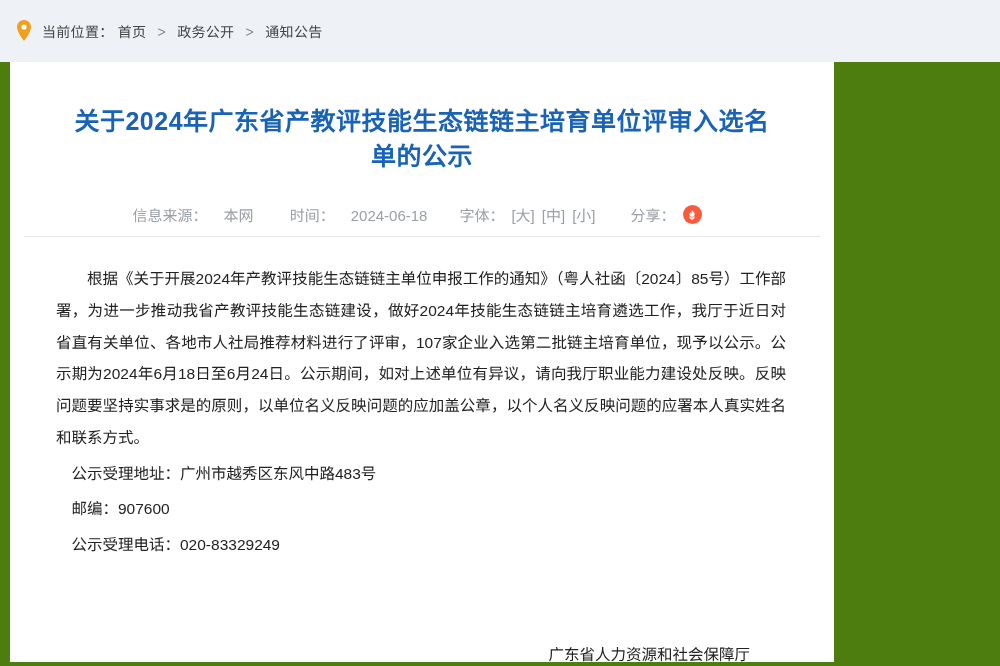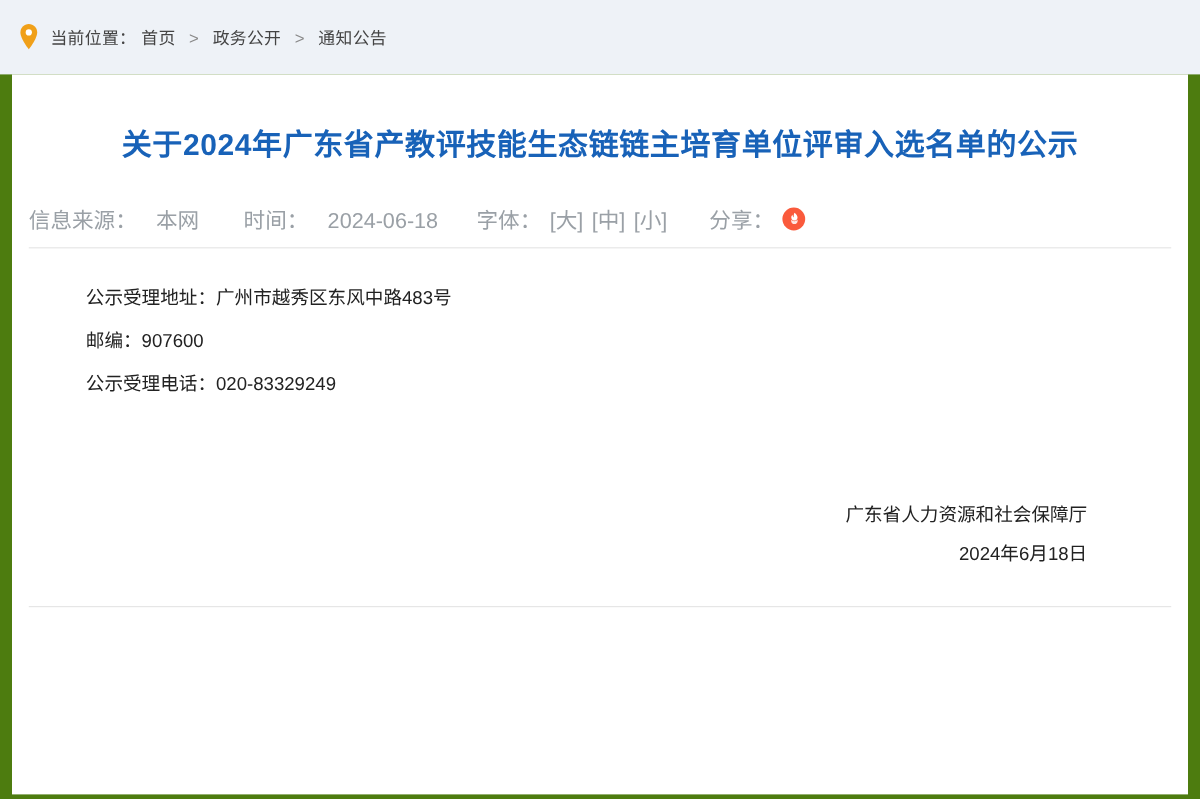--- a/index.html
+++ b/index.html
@@ -48,21 +48,21 @@
   }
   .breadcrumb-text .crumb {
     color: #444;
   }
 
   
   .card {
     position: absolute;
     left: 10px;
     top: 62px;
-    width: 980px;
+    width: 824px;
     height: 600px;
     background: #fff;
     box-sizing: border-box;
     overflow: hidden;
   }
 
   .doc-title {
     margin: 0;
     padding: 42px 60px 0 60px;
     text-align: center;
@@ -71,22 +71,22 @@
     color: #1862b8;
     line-height: 1.4;
     letter-spacing: .5px;
   }
 
   .meta-row {
     margin-top: 30px;
     padding: 0 24px 0 14px;
     display: flex;
     align-items: center;
-    justify-content: flex-start;
-    font-size: 18px;
+    justify-content: center;
+    font-size: 15px;
     color: #9aa0a6;
   }
   .meta-left span { margin-right: 16px; }
   .meta-left .label { color: #9aa0a6; }
   .meta-left .value { color: #9aa0a6; }
 
   .meta-right {
     display: flex;
     align-items: center;
     gap: 7px;
@@ -191,20 +191,21 @@
             <path d="M6 1.3c1.6 1.2 2.6 2.4 2.6 3.9 0 1.6-1.2 2.6-2.6 2.6S3.4 6.8 3.4 5.2c0-.9.5-1.6 1-2.2.1 1.2.6 1.9 1.1 2.2-.2-1.5.1-3 .5-3.9z" fill="#ffffff"></path>
             <path d="M6 8.4c1.1 0 2-.6 2.5-1.4.1.3.2.7.2 1.1 0 1.5-1.2 2.6-2.7 2.6S3.3 9.6 3.3 8.1c0-.4.1-.8.2-1.1.5.8 1.4 1.4 2.5 1.4z" fill="#ffffff" opacity="0.85"></path>
           </svg>
         </span>
       </div>
     </div>
 
     <div class="divider"></div>
 
     <div class="doc-body">
+      <p class="para-indent">根据《关于开展2024年产教评技能生态链链主单位申报工作的通知》（粤人社函〔2024〕85号）工作部署，为进一步推动我省产教评技能生态链建设，做好2024年技能生态链链主培育遴选工作，我厅于近日对省直有关单位、各地市人社局推荐材料进行了评审，107家企业入选第二批链主培育单位，现予以公示。公示期为2024年6月18日至6月24日。公示期间，如对上述单位有异议，请向我厅职业能力建设处反映。反映问题要坚持实事求是的原则，以单位名义反映问题的应加盖公章，以个人名义反映问题的应署本人真实姓名和联系方式。</p>
 
       <p class="contact-line first">公示受理地址：广州市越秀区东风中路483号</p>
       <p class="contact-line">邮编：907600</p>
       <p class="contact-line">公示受理电话：020-83329249</p>
 
       <div class="sign-block">
         <div>广东省人力资源和社会保障厅</div>
         <div>2024年6月18日</div>
       </div>
     </div>

